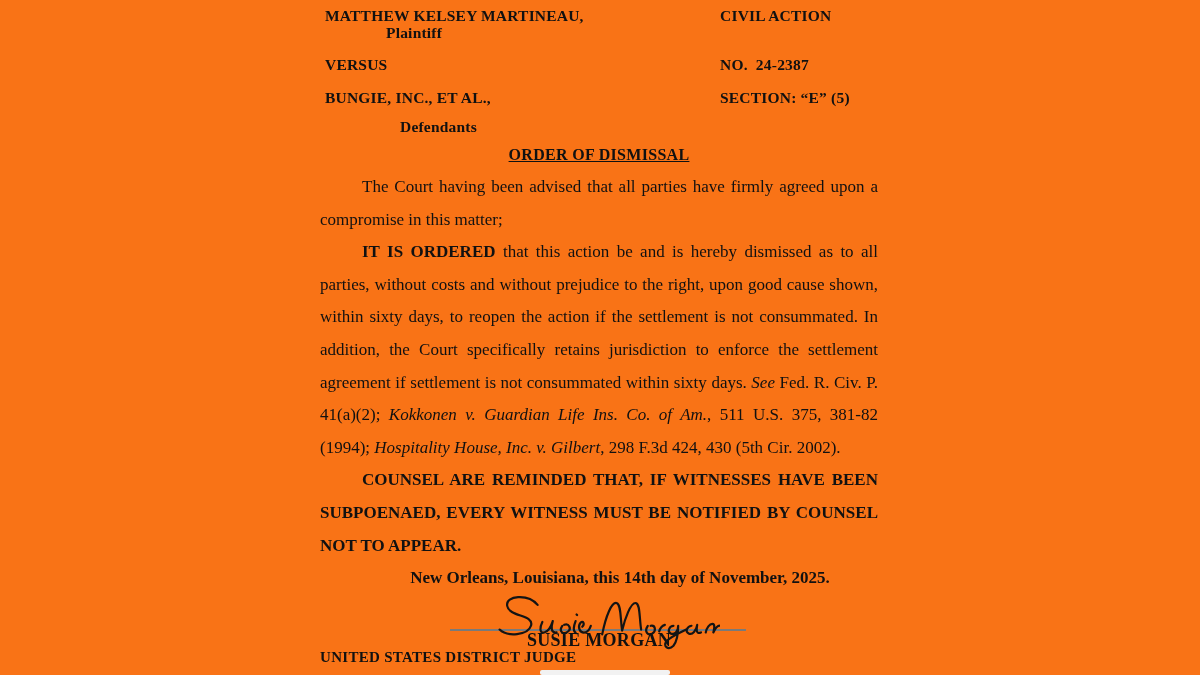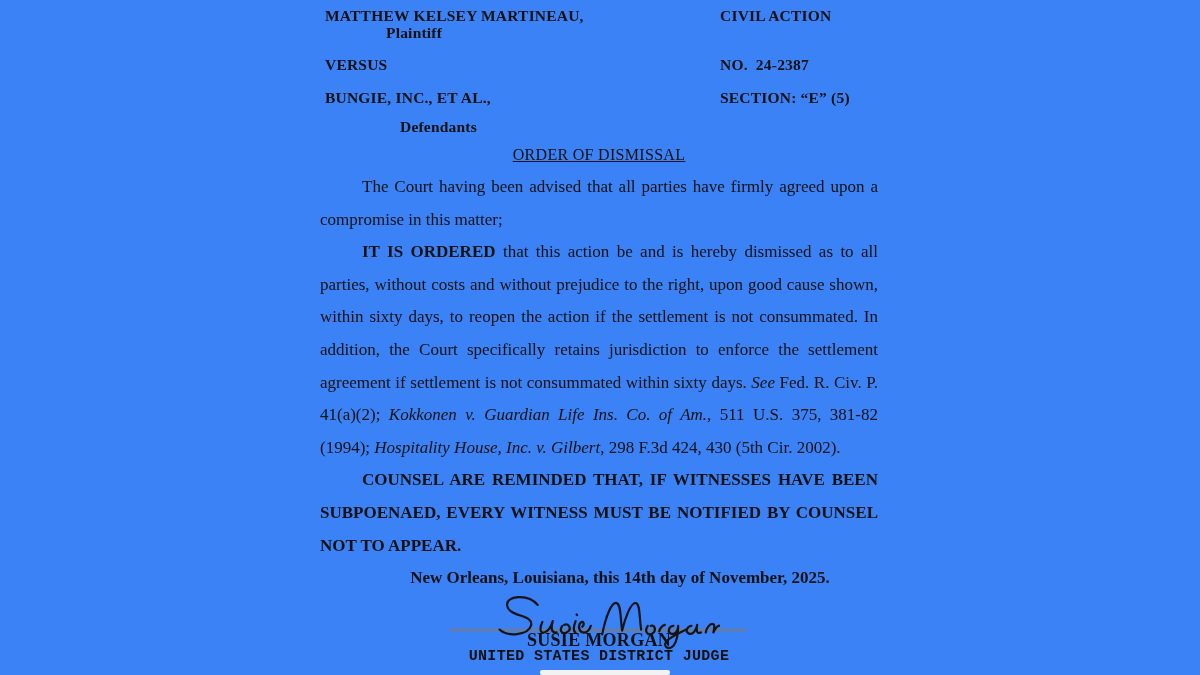--- a/index.html
+++ b/index.html
@@ -4,40 +4,40 @@
 <style>
   html,body{margin:0;padding:0;}
   body{
     width:1200px;height:675px;
     background:#ffffff;
     font-family:"Liberation Serif","DejaVu Serif",serif;
     color:#111111;
     position:relative;
     overflow:hidden;
   }
-  .page{position:absolute;left:0;top:0;width:1200px;height:675px;background:#3b82f6;}
+  .page{position:absolute;left:0;top:0;width:1200px;height:675px;background:#f97316;}
 
   
   .cap{position:absolute;font-weight:bold;font-size:15.5px;white-space:nowrap;letter-spacing:.2px;}
   .cap-plaintiff-name{left:325px;top:7px;}
   .cap-plaintiff-role{left:386px;top:24px;}
   .cap-versus{left:325px;top:56px;}
   .cap-defendant-name{left:325px;top:89px;}
   .cap-defendant-role{left:400px;top:118px;text-align:center;}
   .cap-civil-action{left:720px;top:7px;}
   .cap-case-no{left:720px;top:56px;}
   .cap-section{left:720px;top:89px;}
 
   
   .order-body{
     position:absolute;left:320px;top:144px;width:558px;
     font-size:17px;
   }
   .order-title{
-    text-align:center;font-weight:normal;font-size:16px;
+    text-align:center;font-weight:bold;font-size:16px;
     text-decoration:underline;letter-spacing:.3px;
     line-height:22px;margin:0 0 5px 0;
   }
   .order-body p{
     margin:0;line-height:32.6px;text-align:justify;text-indent:42px;
   }
   .order-body p.no-justify{text-align:center;}
   .order-body .b{font-weight:bold;}
   .order-body .i{font-style:italic;}
   p.counsel{font-weight:bold;}
@@ -48,21 +48,21 @@
     position:absolute;left:450px;top:629px;width:296px;height:0;
     border-top:2px solid #7a7a7a;
   }
   .sig-svg{position:absolute;left:492px;top:592px;z-index:2;}
   .sig-name{
     position:absolute;left:320px;top:632px;width:558px;
     text-align:center;font-weight:bold;font-size:18px;line-height:16px;letter-spacing:.3px;
   }
   .sig-title{
     position:absolute;left:320px;top:649px;width:558px;
-    text-align:center;font-weight:bold;font-size:15px;line-height:16px;letter-spacing:.3px;font-family:Liberation Mono, monospace;
+    text-align:left;font-weight:bold;font-size:15px;line-height:16px;letter-spacing:.3px;
   }
   .edge-artifact{
     position:absolute;left:540px;top:670px;width:130px;height:5px;
     background:#f2f2f2;border-radius:2px;
   }
 </style>
 </head>
 <body>
 
 <div class="page">

